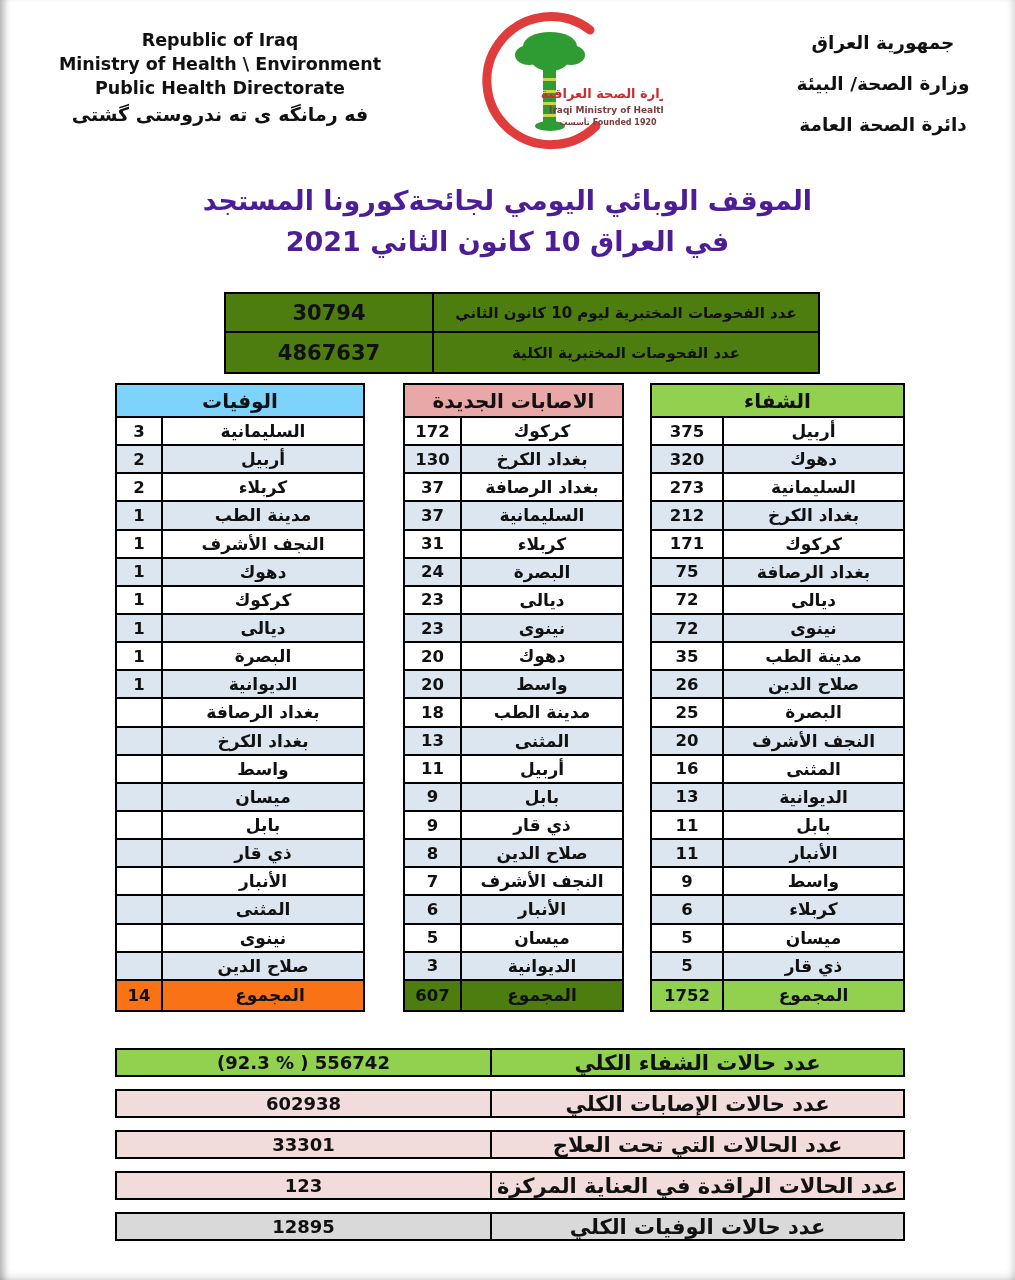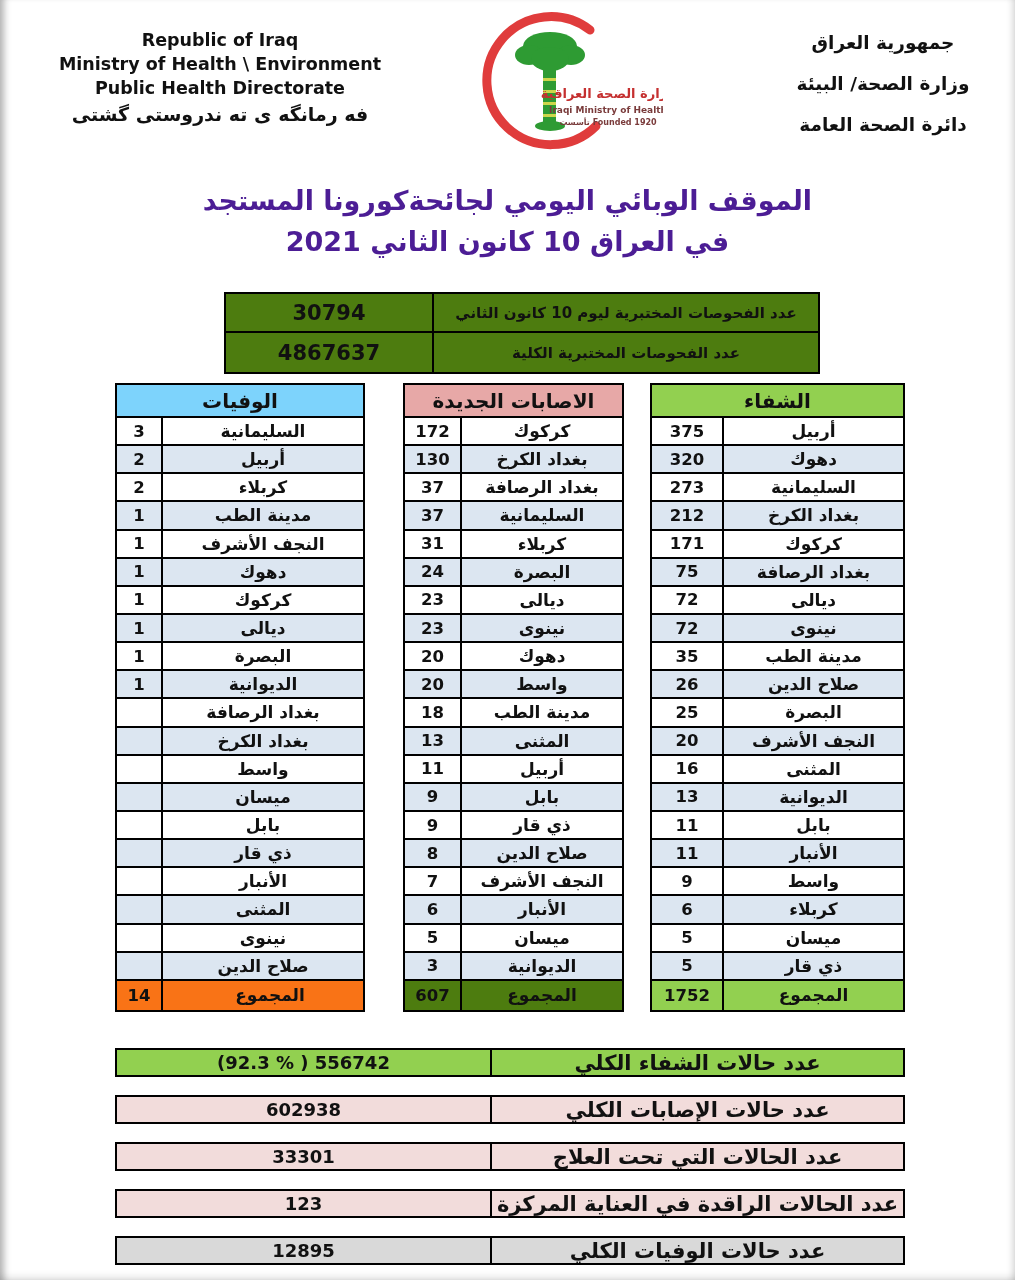--- a/index.html
+++ b/index.html
@@ -74,21 +74,21 @@
   }
   .ct-total { height:29px; border-bottom:none; }
   .deaths .ct-total   { background:#f97316;gap:14px; }
   .cases .ct-total    { background:#4d7c0f; }
   .recovery .ct-total { background:#92d050; }
   .hdr-gray  { background:#7dd3fc; }
   .hdr-pink  { background:#e7a8a7; }
   .hdr-green { background:#92d050; }
   
   .summary { position:absolute; left:115px; top:1048px; width:790px; }
-  .sum-row { display:flex; height:29px; border:2px solid #000; margin-bottom:18px; background:#fff; }
+  .sum-row { display:flex; height:29px; border:2px solid #000; margin-bottom:12px; background:#fff; }
   .sum-val {
     width:375px; border-right:2px solid #000; direction:ltr;
     display:flex; align-items:center; justify-content:center;
     font-weight:bold; font-size:18px;
   }
   .sum-label {
     flex:1; direction:rtl;
     display:flex; align-items:center; justify-content:center;
     font-weight:bold; font-size:21px;
   }

